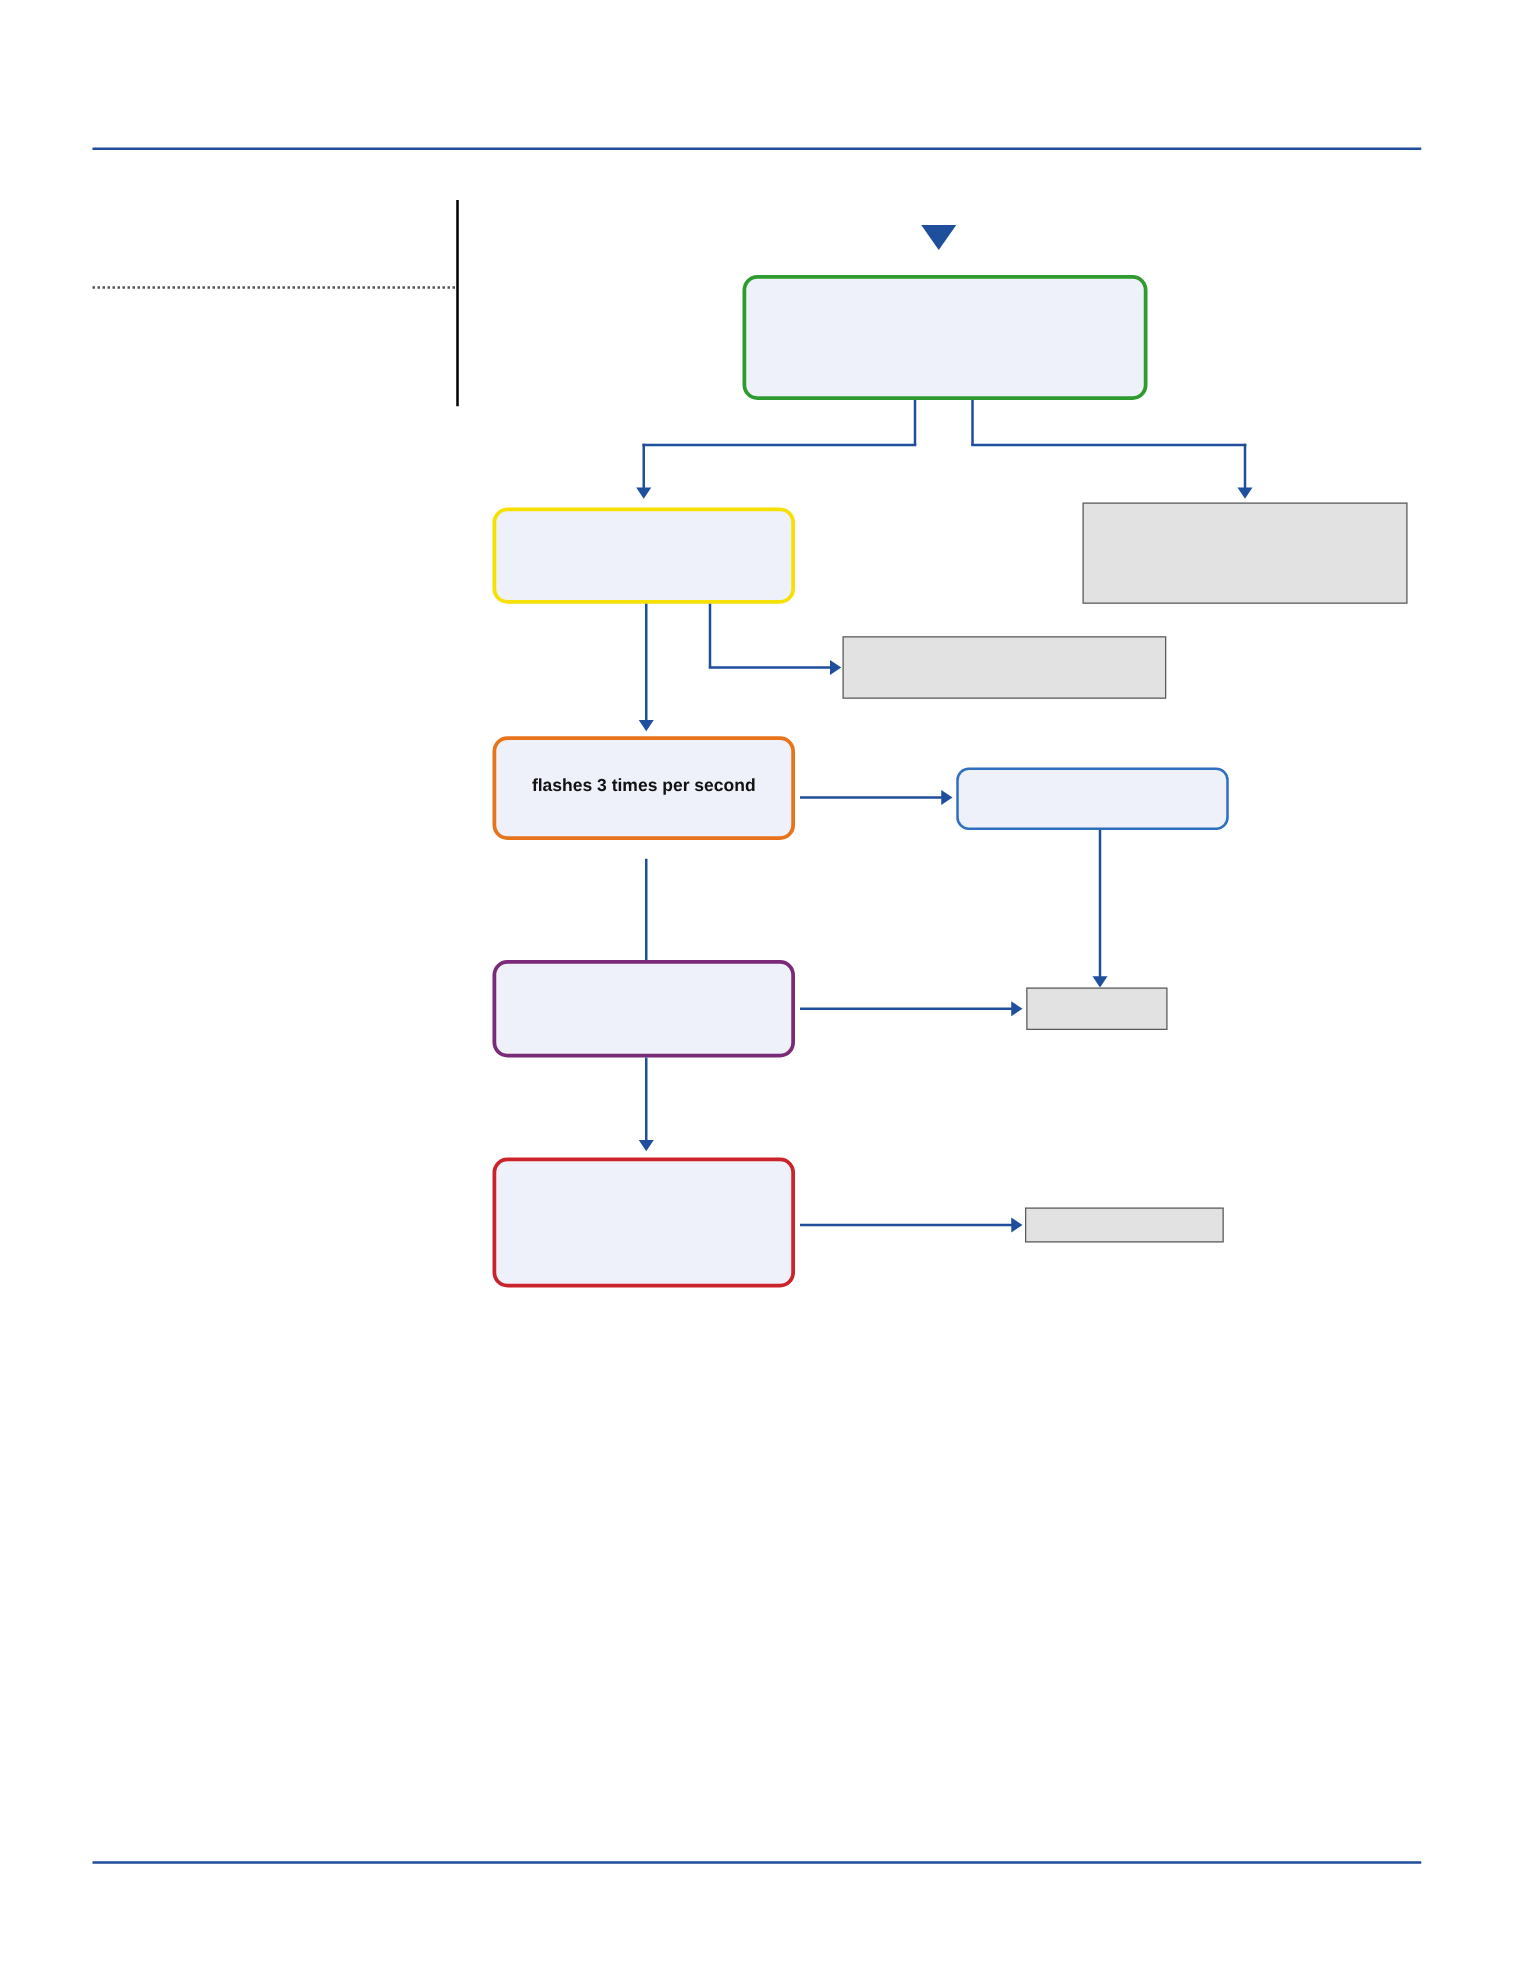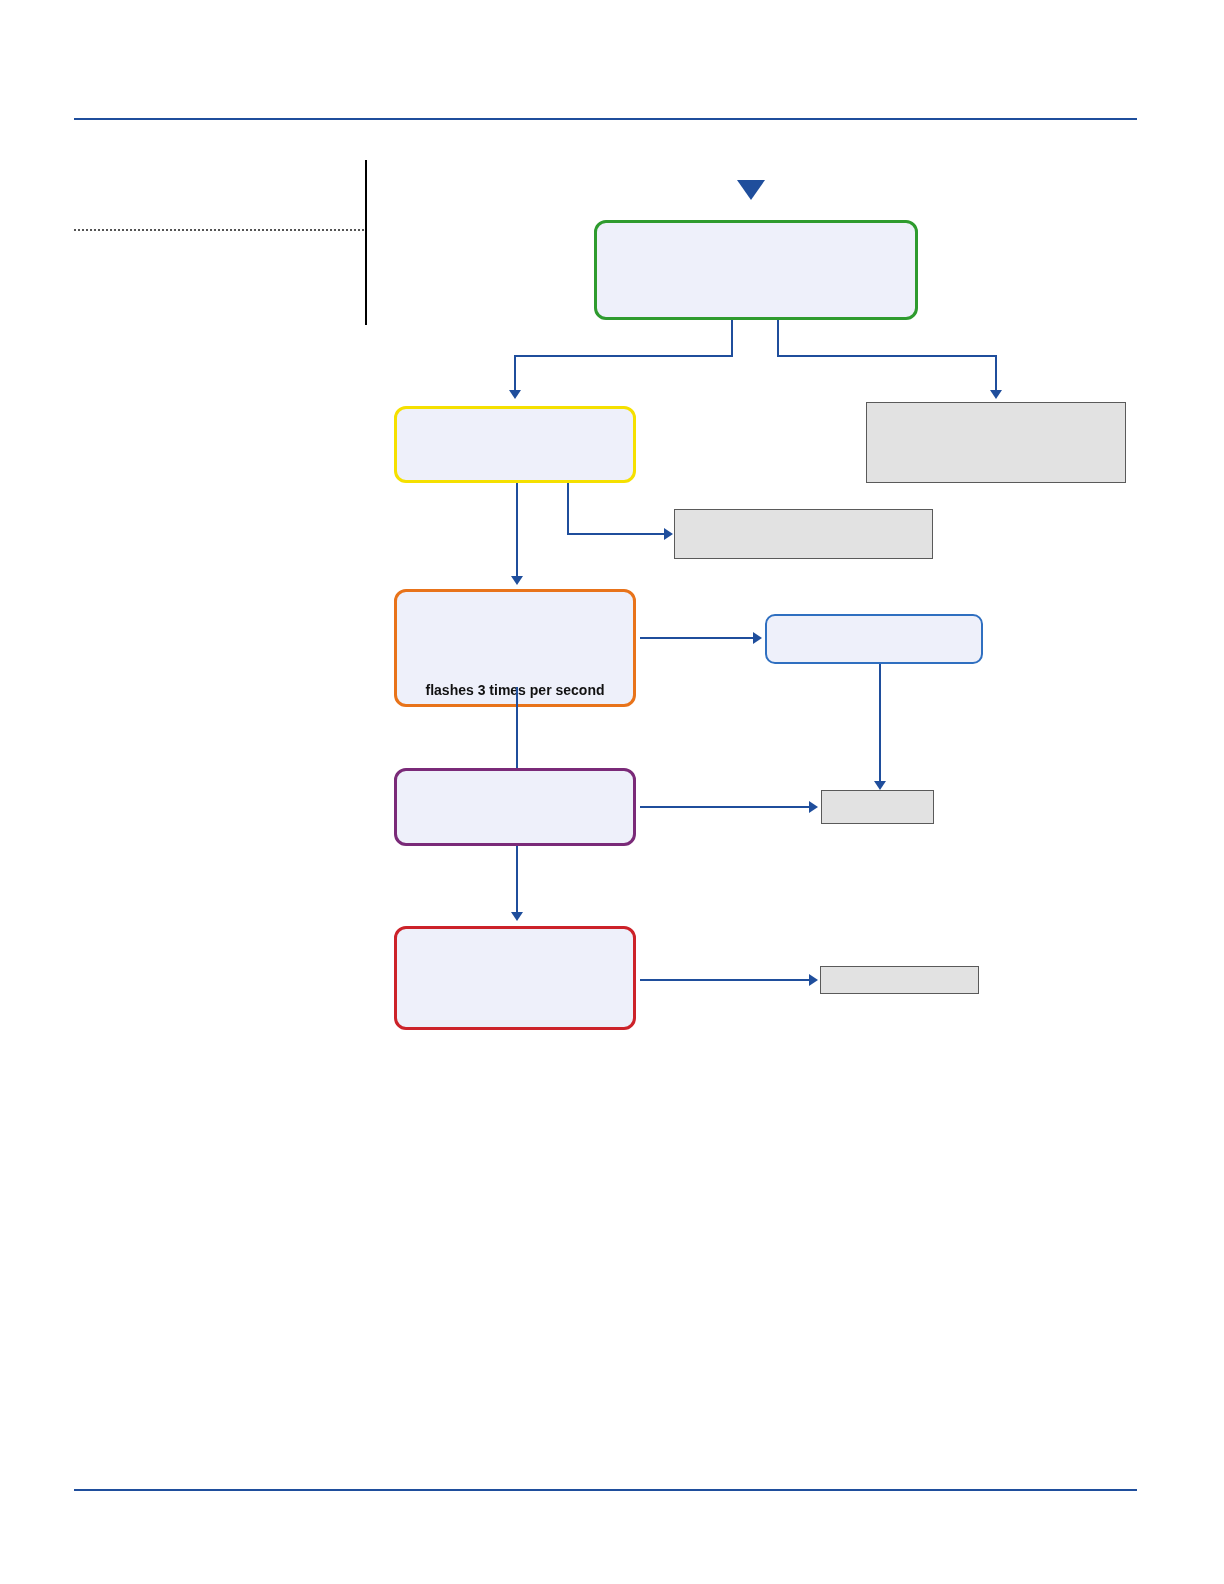--- a/index.html
+++ b/index.html
@@ -151,21 +151,21 @@
   <div class="arrow-down" style="left:511px; top:576px;"></div>
 
   <div class="ln v" style="left:567px; top:483px; height:51px;"></div>
   <div class="ln h" style="left:567px; top:533px; width:100px;"></div>
   <div class="arrow-right" style="left:664px; top:528px;"></div>
 
   <div class="gray" style="left:674px; top:509px; width:259px; height:50px;">
     <span></span>
   </div>
 
-  <div class="node round-lg n-orange" style="left:394px; top:589px; width:242px; height:118px;">
+  <div class="node round-lg n-orange" style="left:394px; top:589px; width:242px; height:83px;align-items:center;">
     <span>flashes 3 times per second</span>
   </div>
 
   <div class="ln h" style="left:640px; top:637px; width:116px;"></div>
   <div class="arrow-right" style="left:753px; top:632px;"></div>
 
   <div class="node rounded n-blue" style="left:765px; top:614px; width:218px; height:50px;">
     <span></span>
   </div>
 

